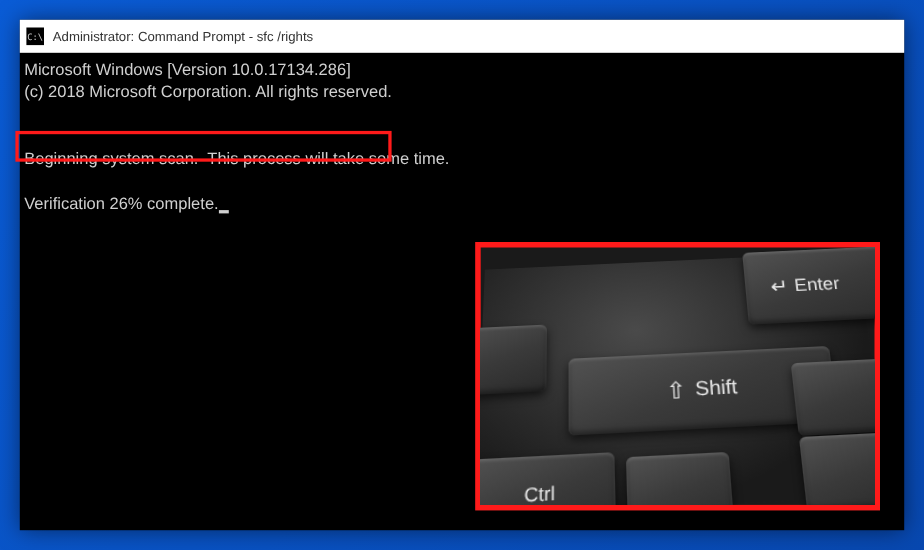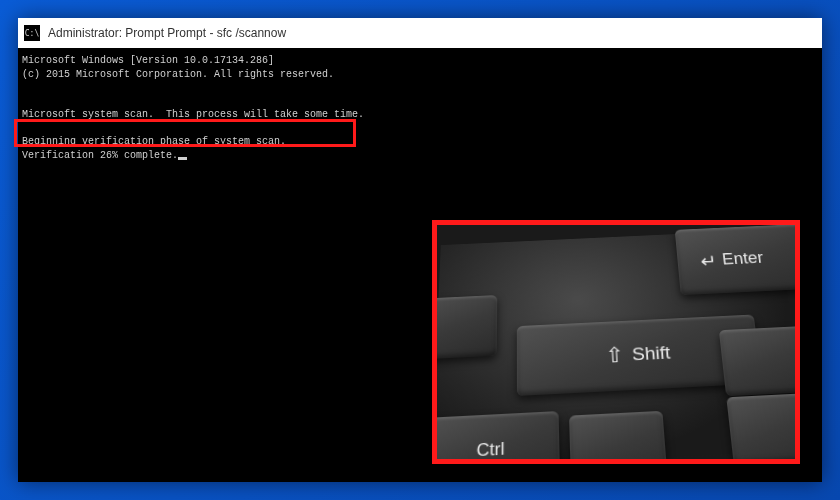--- a/index.html
+++ b/index.html
@@ -38,23 +38,23 @@
       display: flex;
       align-items: center;
       justify-content: center;
       color: #ccc;
       font-size: 8px;
       font-family: Consolas, monospace;
     }
     .terminal {
       padding: 6px 4px;
       color: #d0d0d0;
-      font-size: 10px;
+      font-size: 15px;
       line-height: 1.35;
-      font-family: Liberation Mono, monospace;
+      font-family: Liberation Sans, sans-serif;
       position: relative;
     }
     .terminal-line { white-space: pre; }
     .highlight-box {
       position: absolute;
       border: 3px solid #ff1a1a;
       pointer-events: none;
     }
     .highlight-cmd {
       left: 14px;
@@ -139,30 +139,29 @@
       vertical-align: bottom;
       margin-bottom: 2px;
     }
   </style>
 </head>
 <body>
 
 <div class="window">
   <div class="titlebar">
     <div class="titlebar-icon">C:\</div>
-    <span>Administrator: Prompt Prompt - sfc  /scannow</span>
+    <span>Administrator: Command Prompt - sfc  /rights</span>
   </div>
   <div class="terminal">
     <div class="terminal-line">Microsoft Windows [Version 10.0.17134.286]</div>
-    <div class="terminal-line">(c) 2015 Microsoft Corporation. All rights reserved.</div>
+    <div class="terminal-line">(c) 2018 Microsoft Corporation. All rights reserved.</div>
     <div class="terminal-line"> </div>
     <div class="terminal-line"> </div>
-    <div class="terminal-line">Microsoft system scan.  This process will take some time.</div>
+    <div class="terminal-line">Beginning system scan.  This process will take some time.</div>
     <div class="terminal-line"> </div>
-    <div class="terminal-line">Beginning verification phase of system scan.</div>
     <div class="terminal-line"><span>Verification 26% complete.</span><span class="cursor"></span></div>
   </div>
 </div>
 
 <div class="highlight-box highlight-cmd"></div>
 
 <div class="keyboard-overlay">
   <div class="kb-inner">
     <div class="key key-blank1"></div>
     <div class="key key-enter">

